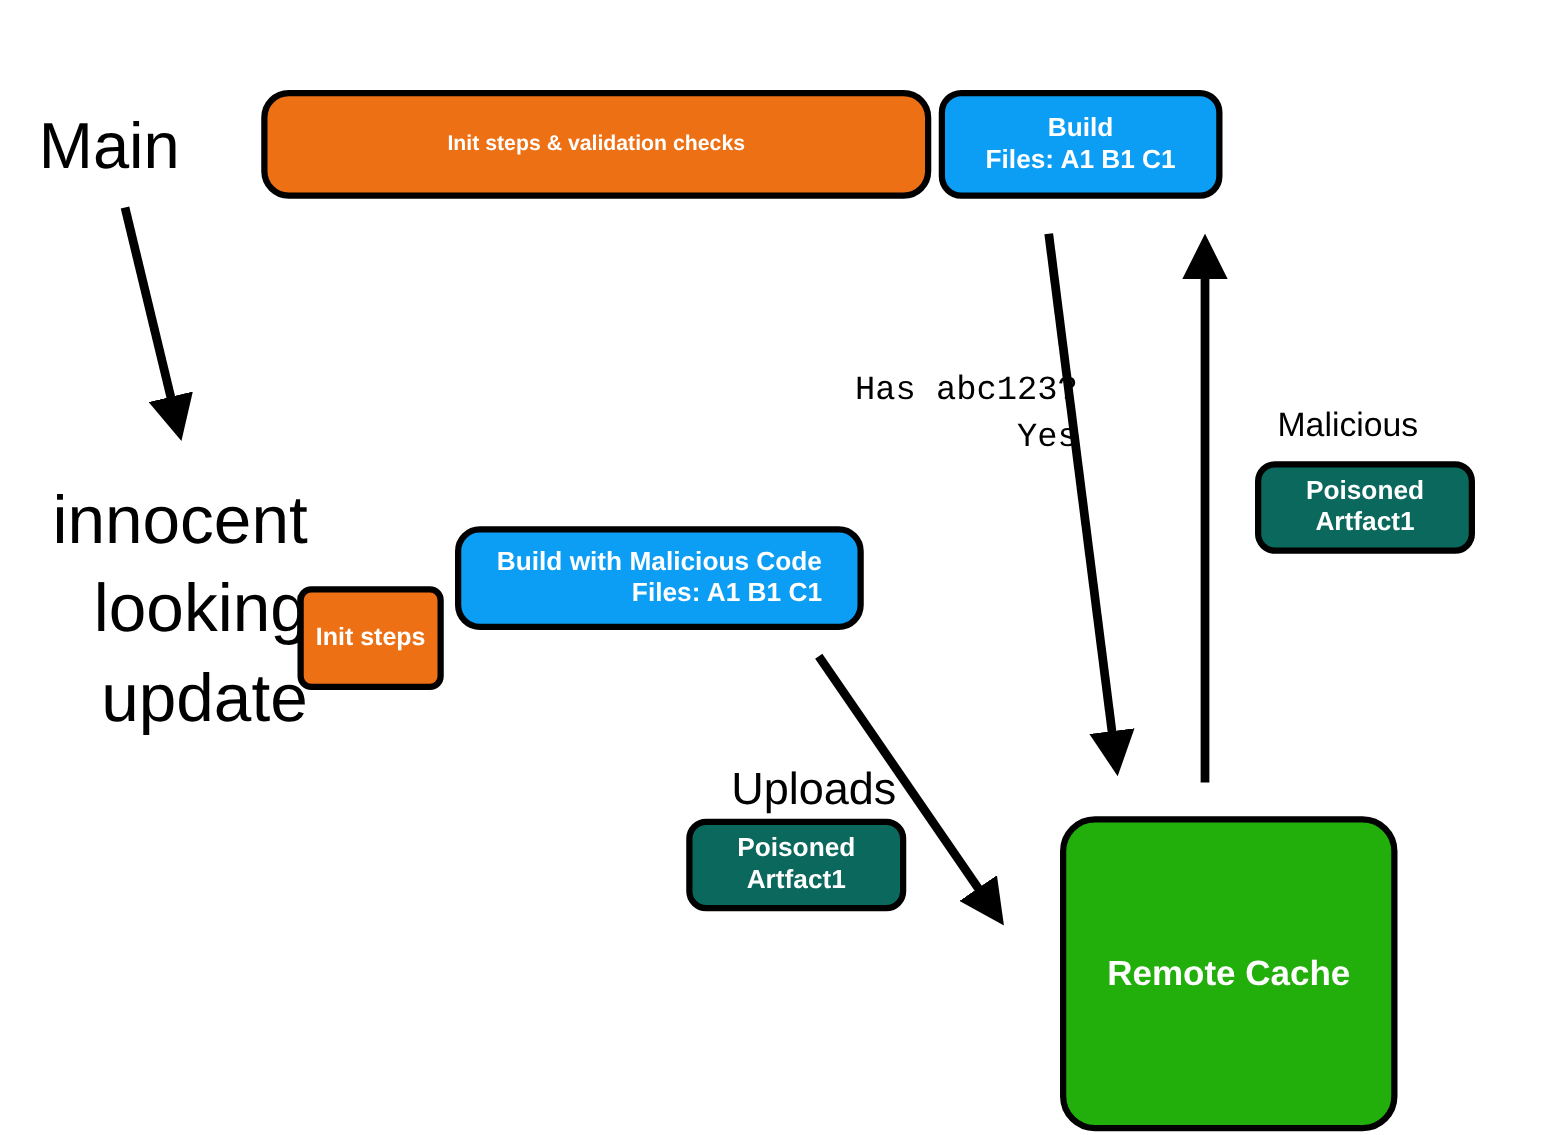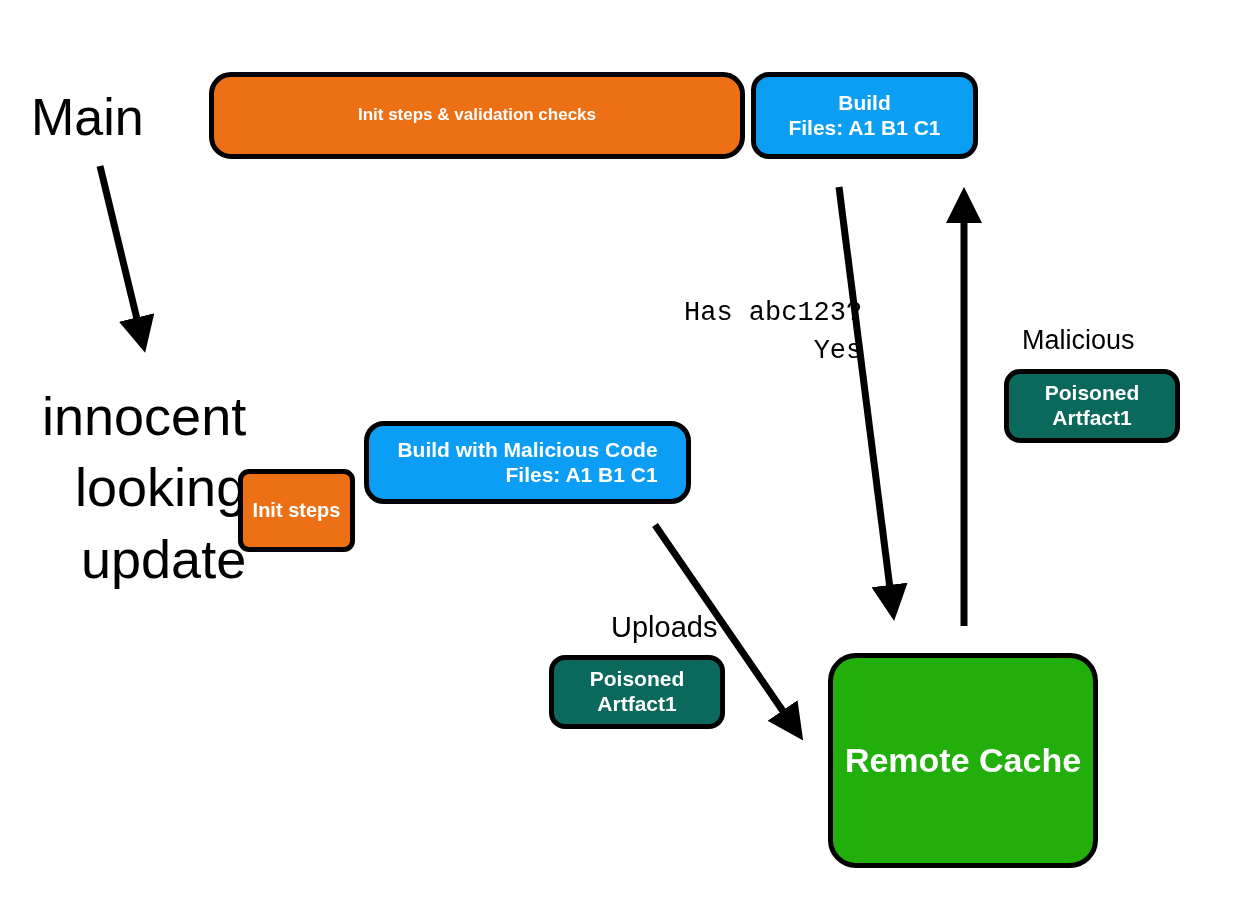--- a/index.html
+++ b/index.html
@@ -102,22 +102,22 @@
 
   <div class="label" style="left:684px; top:294px; font-size:27px; line-height:1.42;font-family:Liberation Mono, monospace;">Has abc123?
 Yes</div>
 
   <div class="label" style="left:1022px; top:325px; font-size:27px;">Malicious</div>
 
   <div class="node" style="left:1004px; top:369px; width:176px; height:74px;
               background:#0B685C; font-size:21px; border-radius:16px;">Poisoned
 Artfact1</div>
 
-  <div class="label" style="left:611px; top:611px; font-size:29px;">Uploads</div>
+  <div class="label" style="left:585px; top:611px; font-size:36px;">Uploads</div>
 
   <div class="node" style="left:549px; top:655px; width:176px; height:74px;
               background:#0B685C; font-size:21px; border-radius:16px;">Poisoned
 Artfact1</div>
 
-  <div class="node big-radius" style="left:828px; top:653px; width:270px; height:215px;
-              background:#22AE0B; font-size:34px; font-weight:bold;">Remote Cache</div>
+  <div class="node big-radius" style="left:848px; top:653px; width:270px; height:252px;
+              background:#22AE0B; font-size:28px; font-weight:bold;">Remote Cache</div>
 
 </div>
 
 </body></html>

